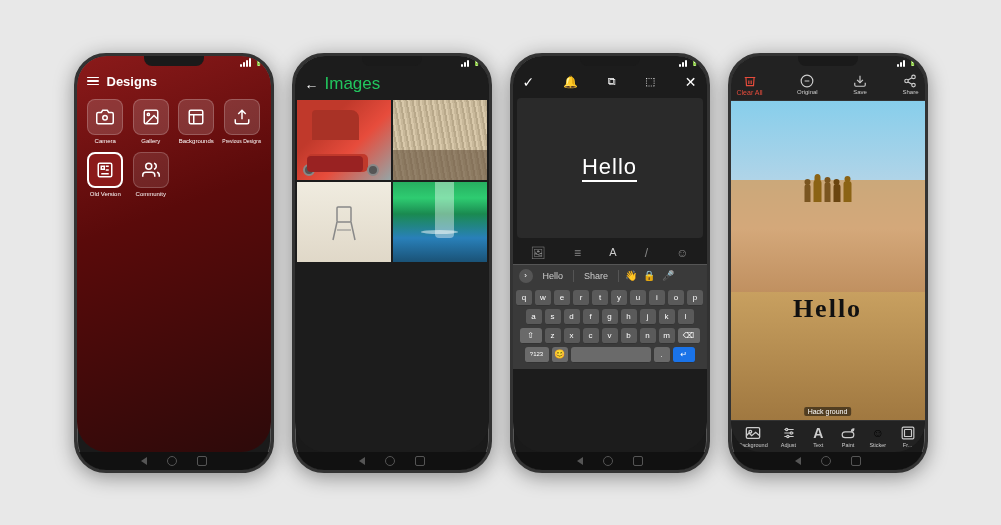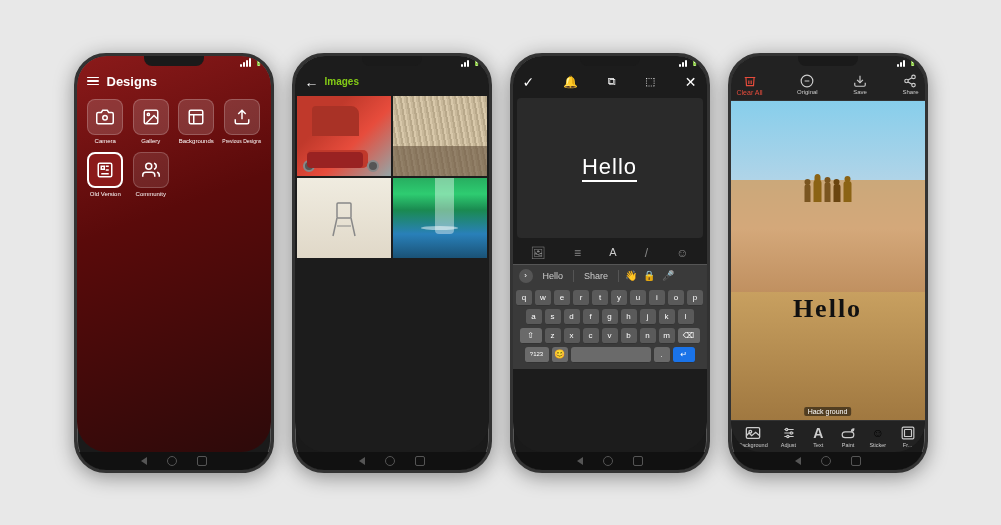--- a/index.html
+++ b/index.html
@@ -176,23 +176,23 @@
       background: #1c1c1c;
     }
 
     .back-arrow {
       color: #fff;
       font-size: 14px;
       cursor: pointer;
     }
 
     .phone2-title {
-      color: #84cc16;
-      font-size: 10px;
-      font-weight: 700;
+      color: #22c55e;
+      font-size: 17px;
+      font-weight: 400;
     }
 
     .images-grid {
       display: grid;
       grid-template-columns: 1fr 1fr;
       gap: 2px;
       padding: 2px;
     }
 
     .img-cell {

